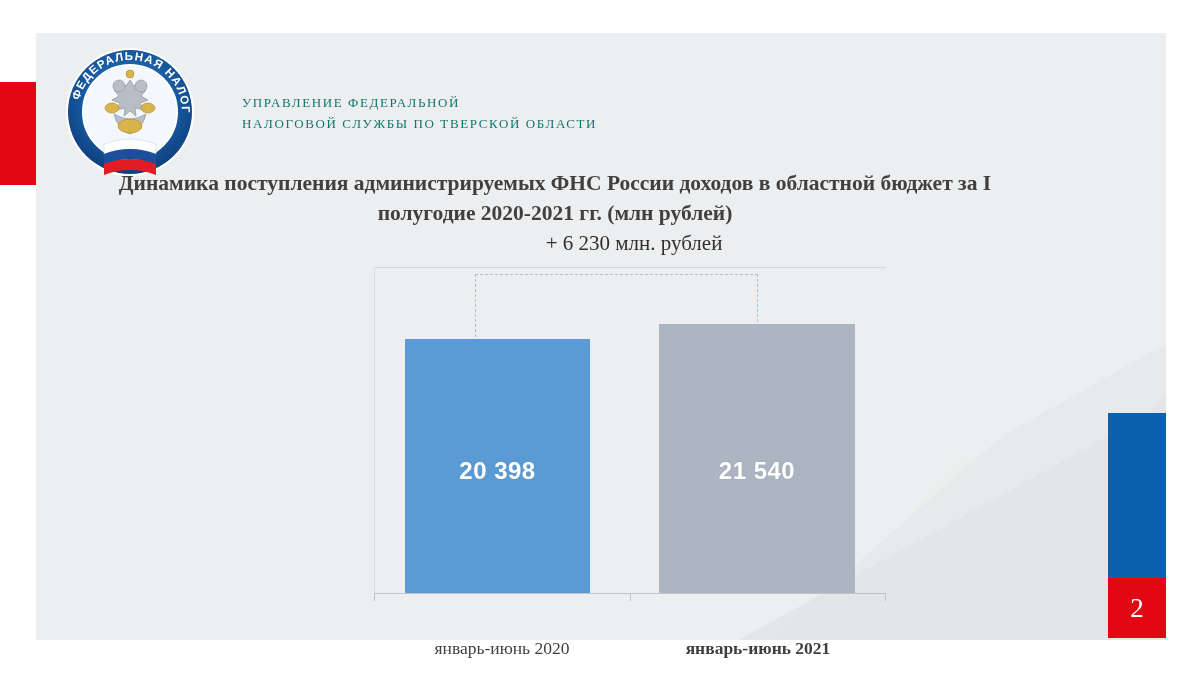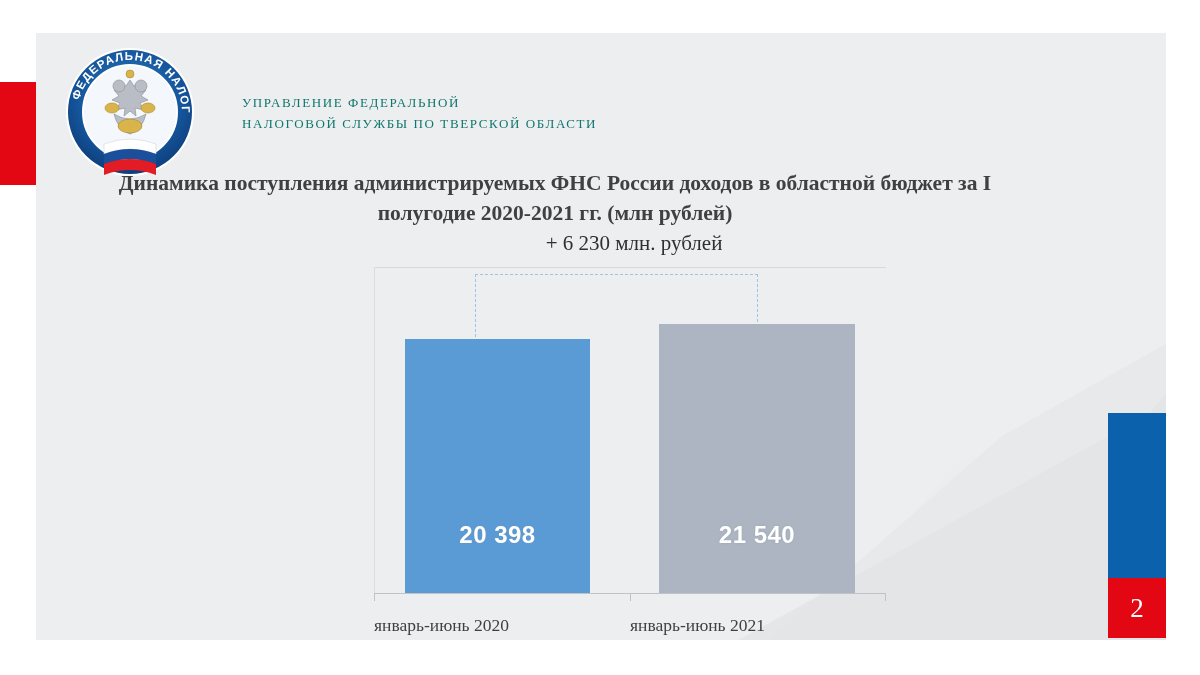--- a/index.html
+++ b/index.html
@@ -88,35 +88,36 @@
     position:absolute;top:327px;width:1px;height:7px;background:#bfc2c6;
   }
 
   .bar{
     position:absolute;bottom:0;
     display:flex;align-items:flex-end;justify-content:center;
   }
   .bar-label{
     color:#ffffff;font-family:"Liberation Sans", sans-serif;
     font-weight:bold;font-size:24px;letter-spacing:.5px;
-    margin-bottom:44px;text-shadow:0 0 2px rgba(120,140,160,.45);
+    margin-bottom:108px;text-shadow:0 0 2px rgba(120,140,160,.45);
   }
   #bar0{left:31px;width:185px;background:#5b9bd5;}
   #bar1{left:285px;width:196px;background:#adb5c2;}
 
   .cat-labels{
     position:absolute;left:0;top:348px;width:512px;
     display:flex;
   }
   .cat{
     font-family:"Liberation Serif", serif;font-size:17.5px;color:#3f3f3f;
-    text-align:left;
+    text-align:center;
+    margin-top:23px;
   }
   .cat0{width:256px;}
-  .cat1{width:256px;}
+  .cat1{width:256px;font-weight:bold;}
 
   
   .ann-line-left{
     position:absolute;left:101px;top:7px;width:0;height:78px;
     border-left:1.5px dashed #9fc3e0;
   }
   .ann-line-right{
     position:absolute;left:383px;top:7px;width:0;height:53px;
     border-left:1.5px dashed #9fc3e0;
   }

